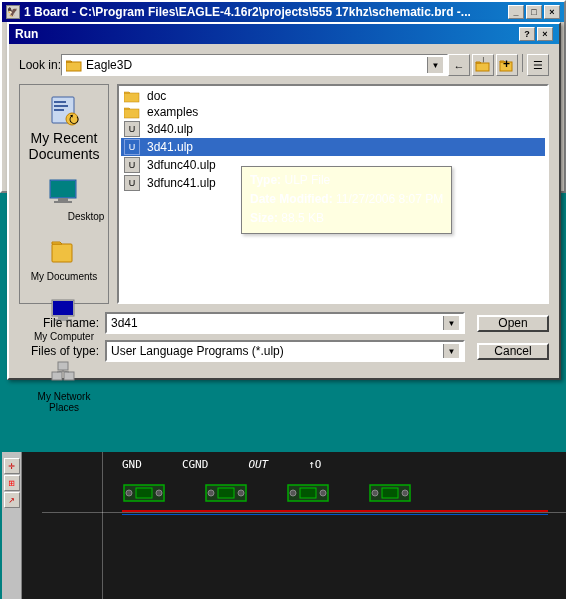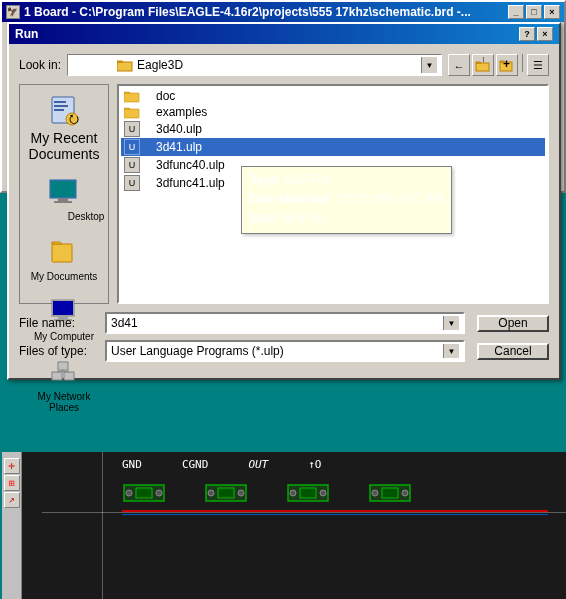--- a/index.html
+++ b/index.html
@@ -115,21 +115,20 @@
       cursor: pointer;
     }
 
     .dialog-content {
       padding: 10px;
     }
 
     .look-in-row {
       display: flex;
       align-items: center;
-      gap: 6px;
       margin-bottom: 8px;
     }
 
     .look-in-label {
       font-size: 12px;
       white-space: nowrap;
     }
 
     .look-in-combo {
       flex: 1;
@@ -221,21 +220,21 @@
       border: 2px solid #808080;
       border-right-color: #ffffff;
       border-bottom-color: #ffffff;
       overflow-y: auto;
       padding: 2px;
     }
 
     .file-item {
       display: flex;
       align-items: center;
-      gap: 16px;
+      gap: 7px;
       padding: 1px 3px;
       cursor: pointer;
       font-size: 12px;
       position: relative;
     }
 
     .file-item:hover, .file-item.selected {
       background: #316ac5;
       color: white;
     }
@@ -280,21 +279,21 @@
 
     .form-row {
       display: flex;
       align-items: center;
       gap: 6px;
       margin-bottom: 6px;
     }
 
     .form-label {
       width: 80px;
-      text-align: left;
+      text-align: right;
       font-size: 12px;
     }
 
     .form-input {
       flex: 1;
       height: 22px;
       background: white;
       border: 2px solid #808080;
       border-right-color: #ffffff;
       border-bottom-color: #ffffff;
@@ -388,21 +387,20 @@
       width: 1px;
       height: 18px;
       background: #808080;
       margin: 0 2px;
     }
 
     .look-in-content {
       display: flex;
       gap: 4px;
       flex: 1;
-      margin-left: 45px;
     }
   </style>
 </head>
 <body>
 
 <div class="window">
   <div class="title-bar">
     <div class="title-bar-left">
       <div class="title-icon">🦅</div>
       <span>1 Board - C:\Program Files\EAGLE-4.16r2\projects\555 17khz\schematic.brd -...</span>

